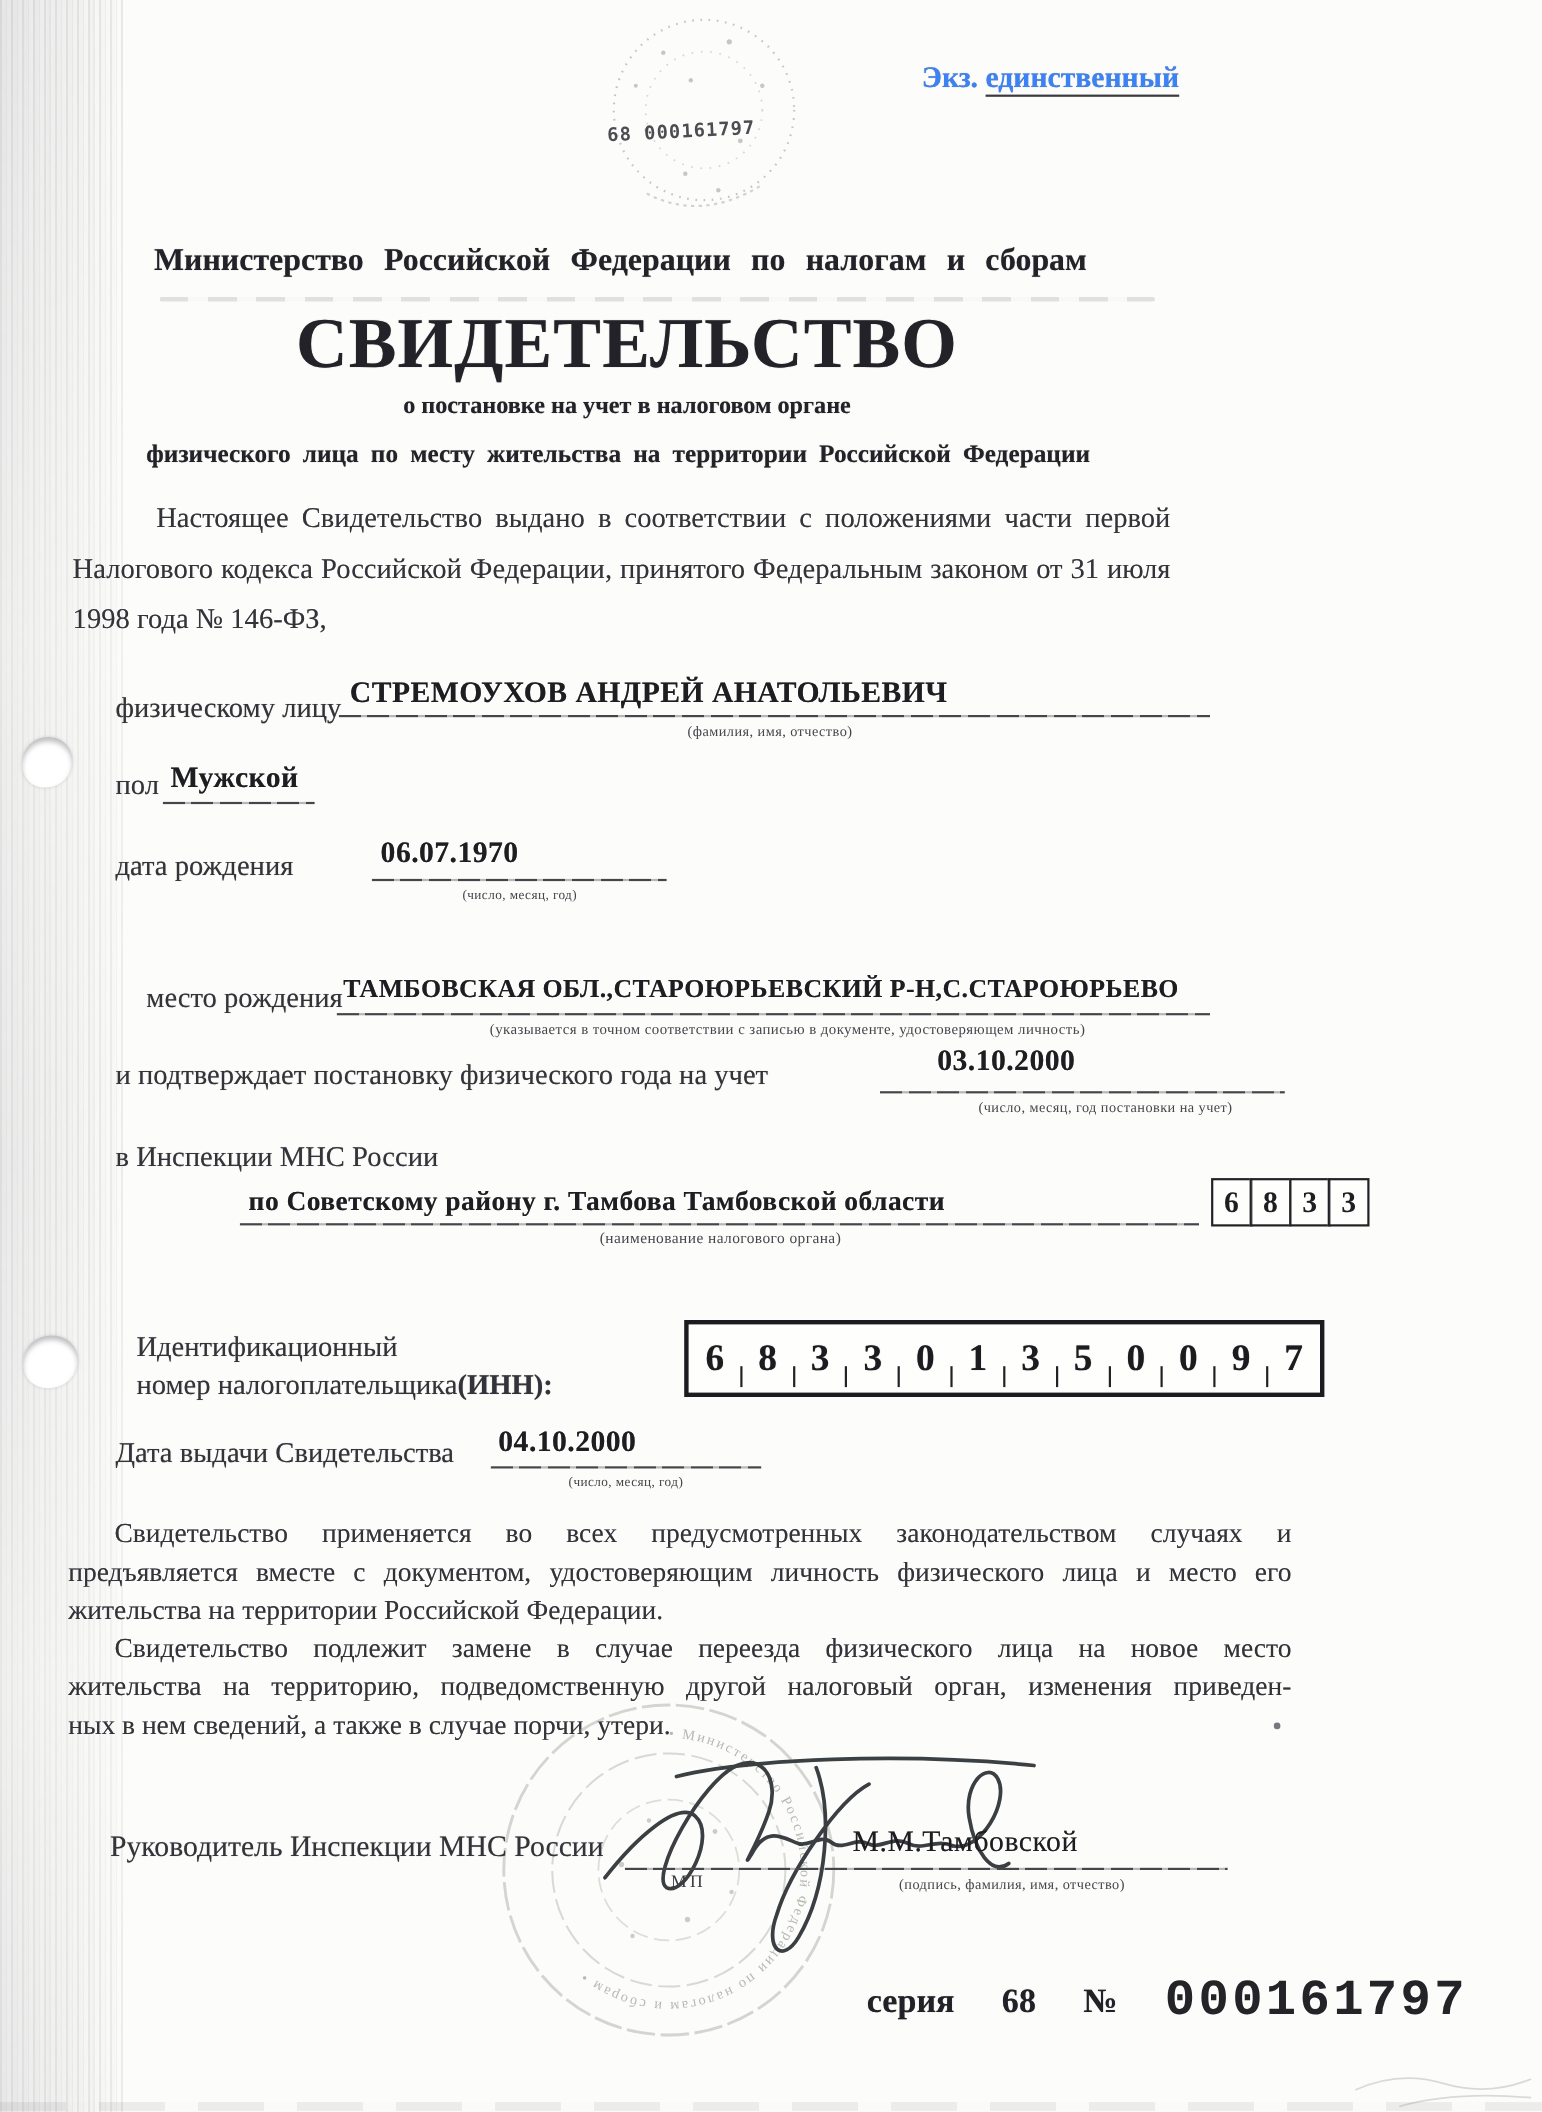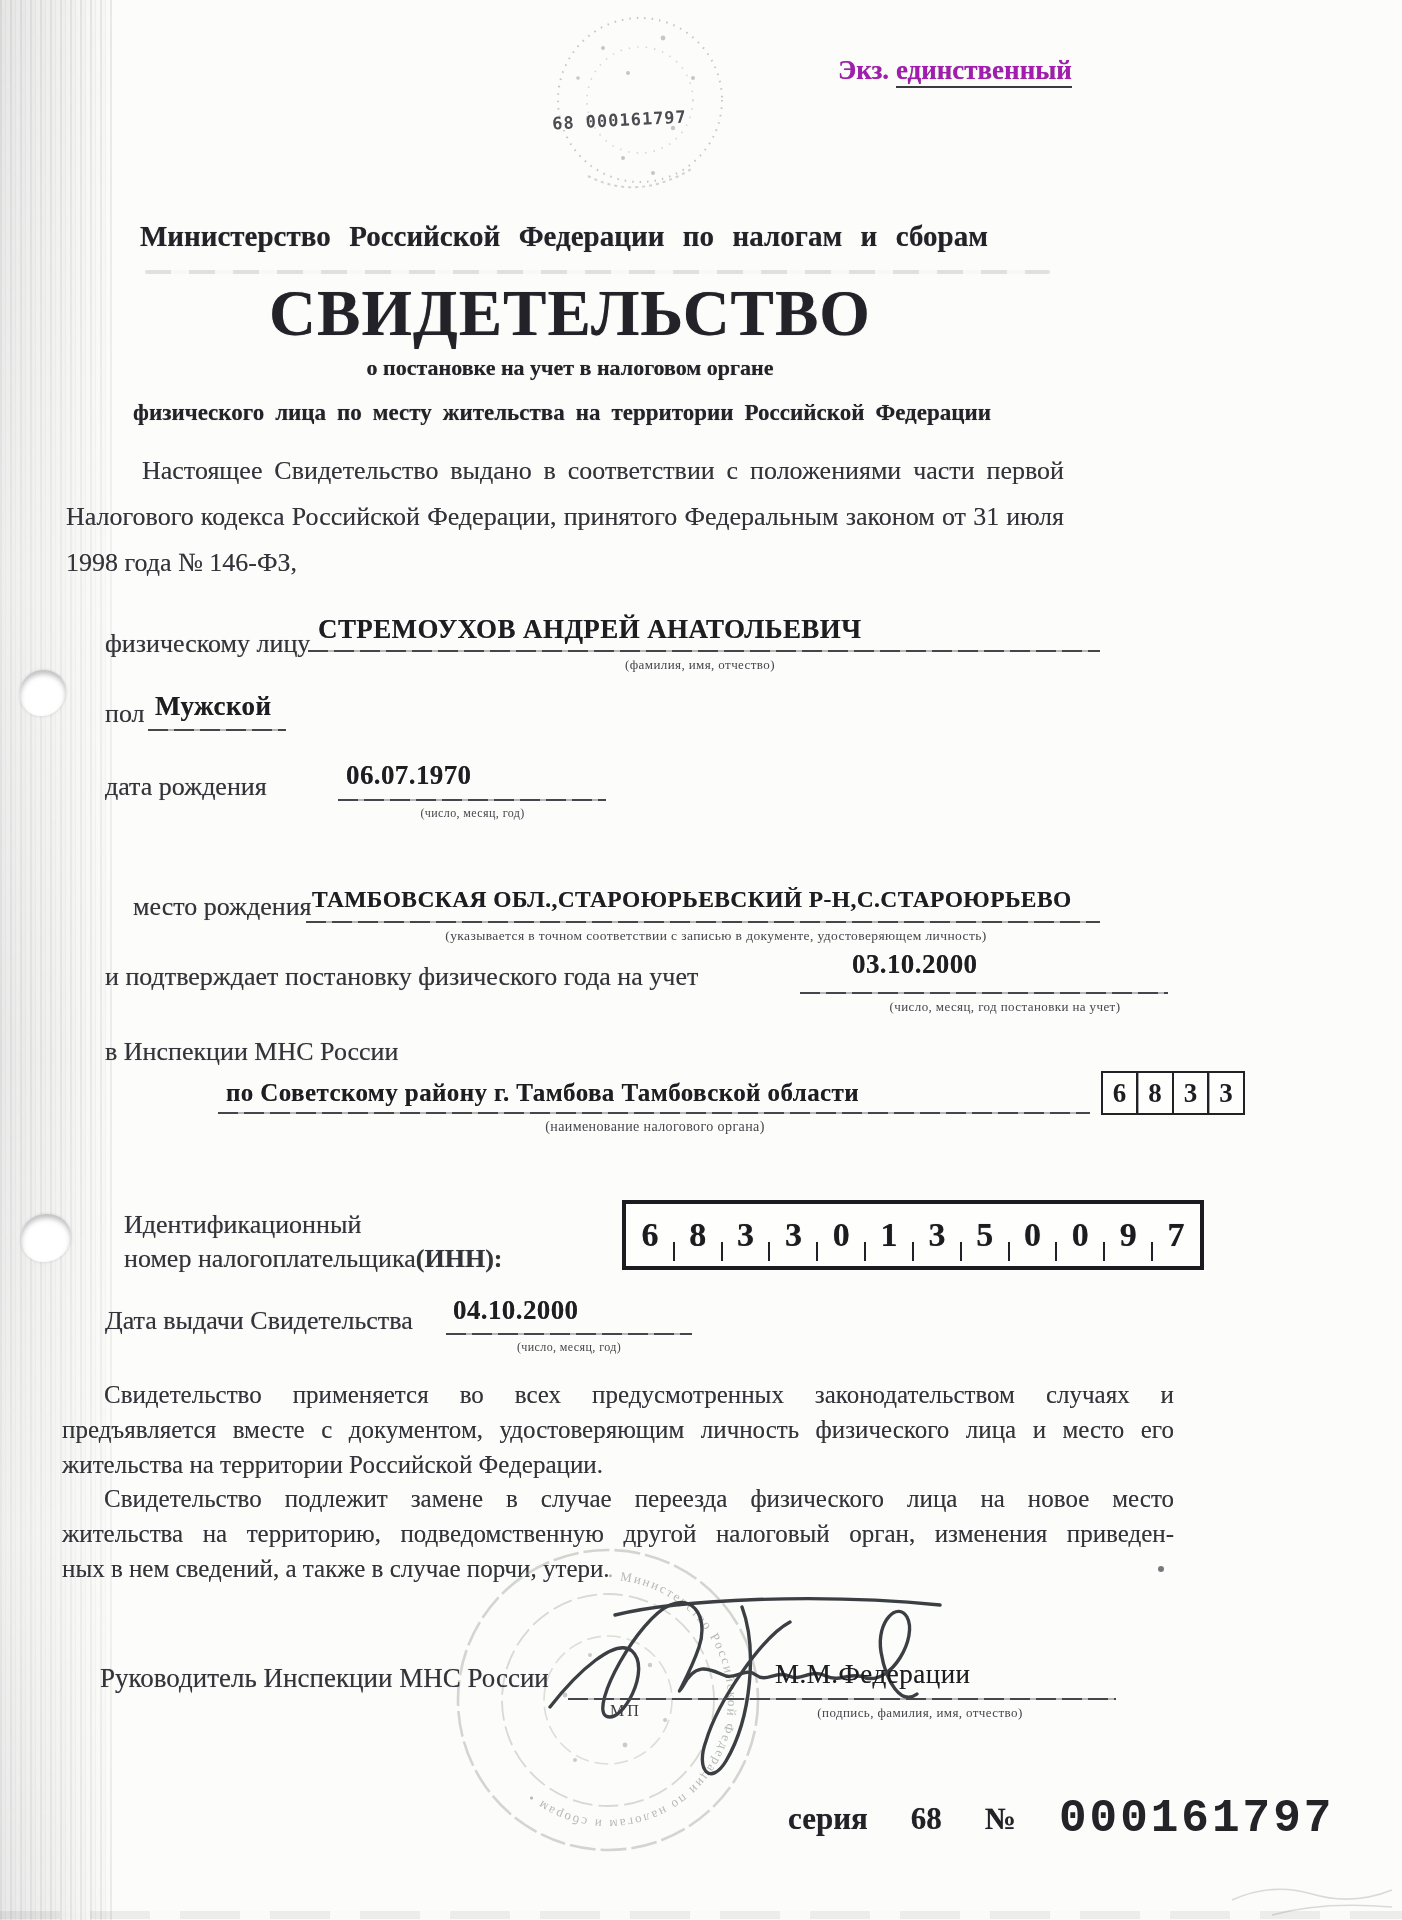--- a/index.html
+++ b/index.html
@@ -34,21 +34,21 @@
   .code-box{display:flex;}
   .code-cell{width:34px;height:40px;border:2.5px solid #222226;margin-left:-2.5px;display:flex;align-items:center;justify-content:center;
     font-weight:bold;font-size:27px;color:#1d1d22;background:rgba(255,255,255,.6);}
   .inn-box{display:flex;width:574px;height:62px;border:4px solid #1c1c20;background:rgba(255,255,255,.5);}
   .inn-cell{flex:1;position:relative;display:flex;align-items:center;justify-content:center;
     font-weight:bold;font-size:34px;color:#1b1b20;text-shadow:0 0 .7px rgba(20,20,25,.6);}
   .inn-cell + .inn-cell::before{content:"";position:absolute;left:-1px;bottom:5px;width:2px;height:19px;background:#222226;}
   .series-row{display:flex;align-items:center;gap:43px;}
   .series-word{font-weight:bold;font-size:31px;color:#212127;text-shadow:0 0 .7px rgba(25,25,30,.5);}
   .series-number{font-family:"Liberation Mono","DejaVu Sans Mono",monospace;font-weight:bold;font-size:46px;letter-spacing:3px;color:#232328;}
-  .copy-note{font-weight:bold;font-size:27px;color:#a21caf;text-shadow:0 0 .7px rgba(30,30,35,.5);}
+  .copy-note{font-weight:bold;font-size:27px;color:#3b82f6;text-shadow:0 0 .7px rgba(30,30,35,.5);}
   .copy-note .u{border-bottom:2px solid #3a3a40;padding-bottom:1px;}
   .stamp-number{font-family:"DejaVu Sans Mono","Liberation Mono",monospace;font-weight:bold;font-size:17px;letter-spacing:1px;color:#3a3a40;transform:rotate(-3deg);opacity:.9;}
   .mp{font-size:16px;letter-spacing:3px;color:#3c3c42;}
 </style>
 </head>
 <body>
 
 <div class="page">
 
   <div class="abs left-band"></div>
@@ -182,21 +182,21 @@
       <path d="M30,132 C58,96 96,62 112,76 C132,94 102,150 86,141 C70,131 118,44 150,30 C176,19 188,46 179,72 C170,99 152,128 163,111 C177,84 192,96 206,101 C216,104 226,92 236,100 C246,108 257,95 269,101 C281,107 291,93 306,101 C319,108 331,96 346,103"></path>
       <path d="M346,103 C372,109 398,62 387,42 C378,26 356,46 361,77 C366,107 381,131 397,119"></path>
       <path d="M222,32 C237,72 232,142 206,186 C191,211 175,196 186,166 C198,126 242,62 270,47"></path>
       <path d="M95,40 C160,24 300,18 420,30"></path>
     </g>
   </svg>
 
   <div class="abs lbl" style="left:100px;top:1663px;font-size:27px;">Руководитель Инспекции МНС России</div>
   <div class="abs rule" style="left:568px;top:1698px;width:548px;"></div>
   <div class="abs mp" style="left:610px;top:1702px;">МП</div>
-  <div class="abs val" style="left:775px;top:1659px;font-weight:normal;font-size:27px;letter-spacing:.5px;">М.М.Федерации</div>
+  <div class="abs val" style="left:775px;top:1659px;font-weight:normal;font-size:27px;letter-spacing:.5px;">М.М.Тамбовской</div>
   <div class="abs cap" style="left:772px;top:1705px;width:296px;">(подпись, фамилия, имя, отчество)</div>
 
   <div class="abs series-row" style="left:788px;top:1793px;">
     <span class="series-word">серия</span>
     <span class="series-word">68</span>
     <span class="series-word">№</span>
     <span class="series-number">000161797</span>
   </div>
 
   <svg class="abs" style="right:0;bottom:0;" width="190" height="90" viewBox="0 0 190 90">

